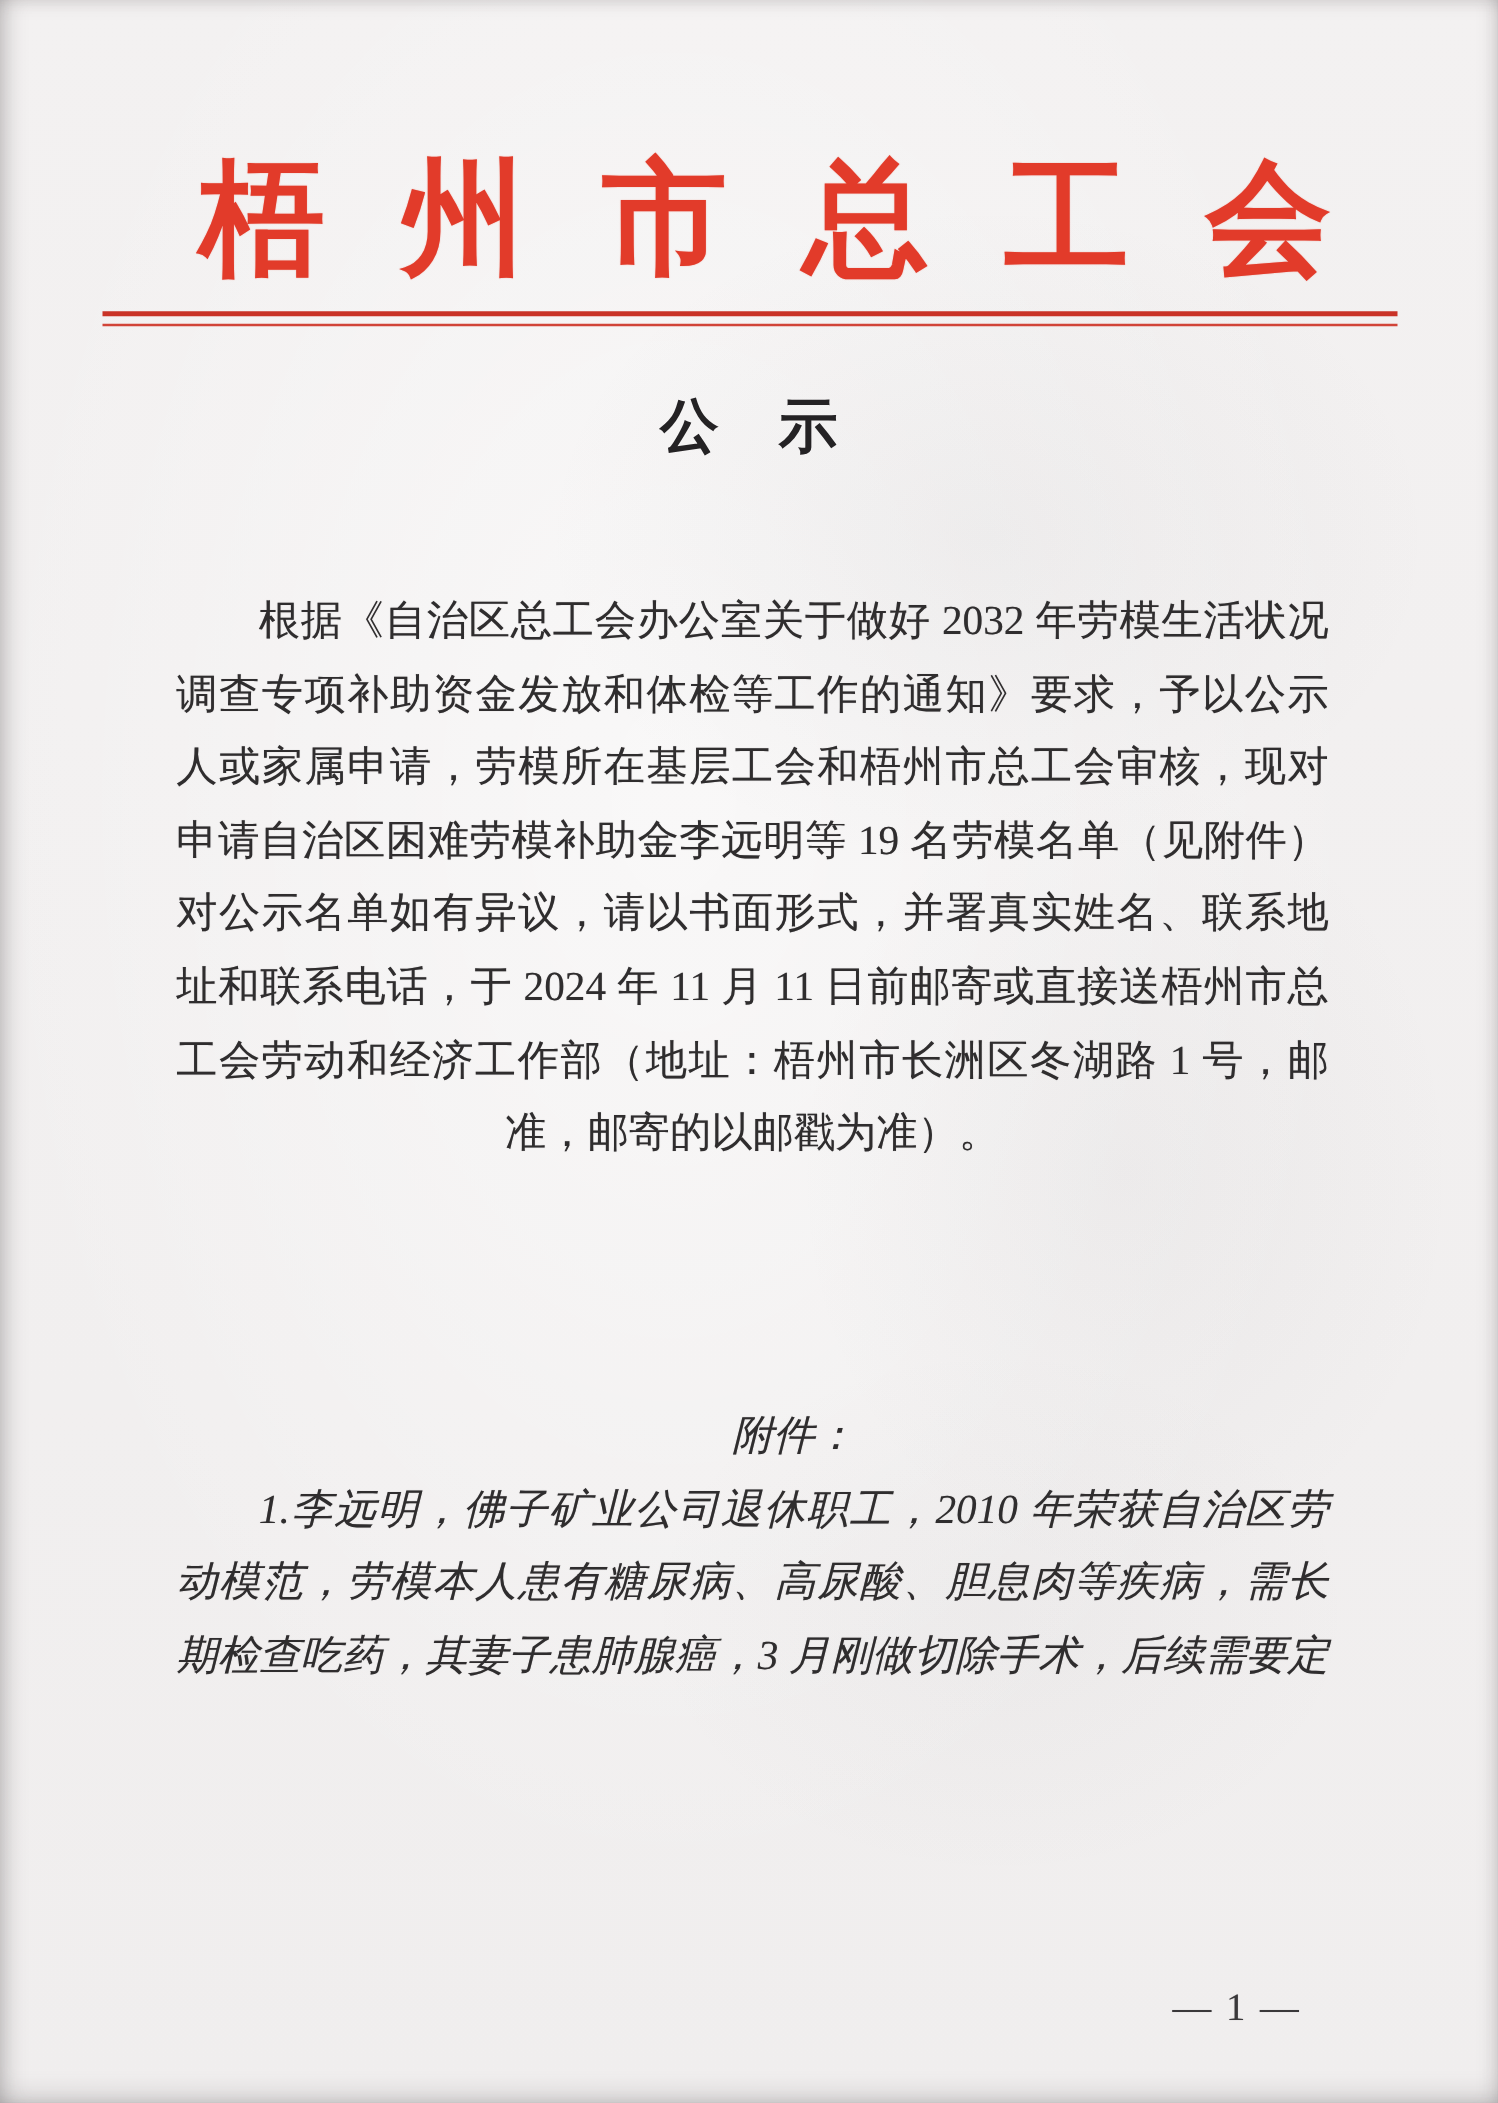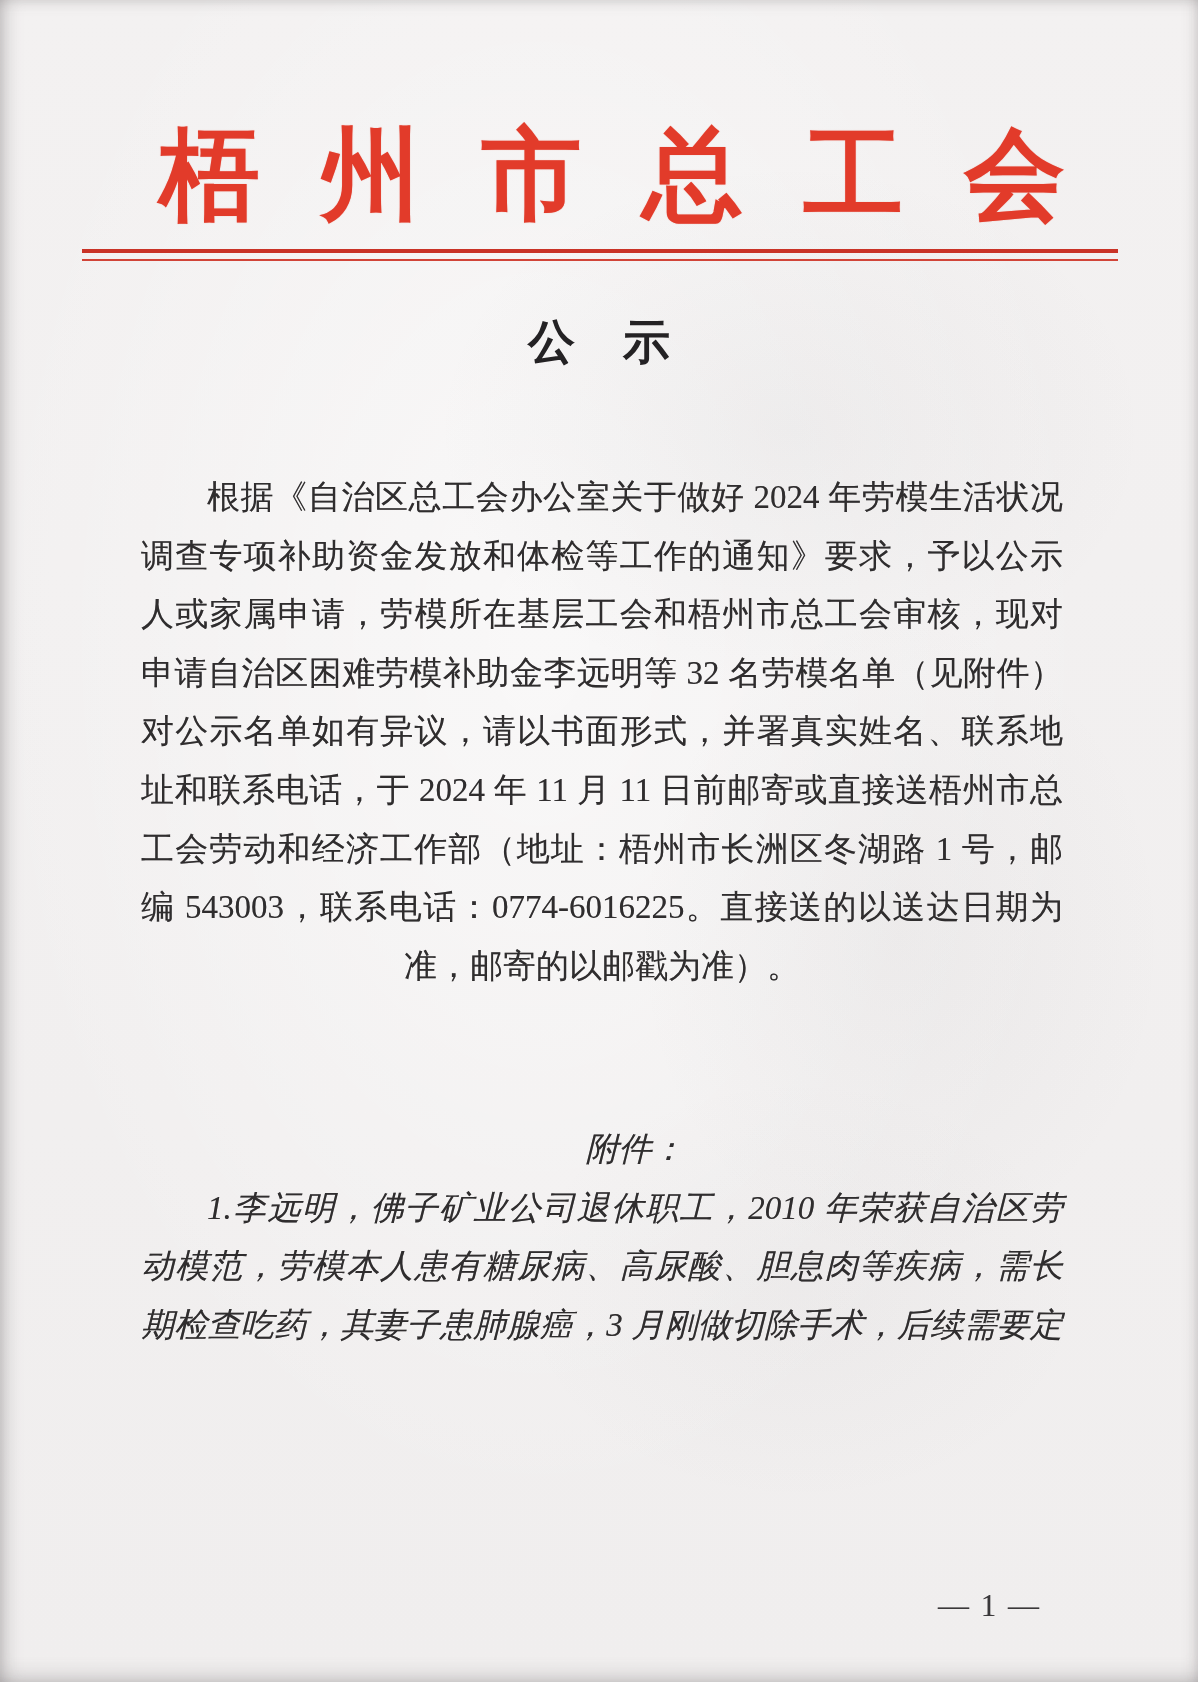--- a/index.html
+++ b/index.html
@@ -92,28 +92,27 @@
   </div>
 
   <div class="rule rule-thick"></div>
   <div class="rule rule-thin"></div>
 
   <div class="doc-title-wrap">
     <span class="doc-title">公示</span>
   </div>
 
   <div class="textblock para1">
-    <div class="line j ind">根据《自治区总工会办公室关于做好 2024 年劳模生活状况</div>
+    <div class="line j ind">根据《自治区总工会办公室关于做好 2032 年劳模生活状况</div>
     <div class="line j">调查专项补助资金发放和体检等工作的通知》要求，予以公示</div>
     <div class="line j">人或家属申请，劳模所在基层工会和梧州市总工会审核，现对</div>
-    <div class="line j">申请自治区困难劳模补助金李远明等 32 名劳模名单（见附件）</div>
+    <div class="line j">申请自治区困难劳模补助金李远明等 19 名劳模名单（见附件）</div>
     <div class="line j">对公示名单如有异议，请以书面形式，并署真实姓名、联系地</div>
     <div class="line j">址和联系电话，于 2024 年 11 月 11 日前邮寄或直接送梧州市总</div>
     <div class="line j">工会劳动和经济工作部（地址：梧州市长洲区冬湖路 1 号，邮</div>
-    <div class="line j">编 543003，联系电话：0774-6016225。直接送的以送达日期为</div>
     <div class="line l">准，邮寄的以邮戳为准）。</div>
   </div>
 
   <div class="textblock attachment">
     <div class="line l ind">附件：</div>
     <div class="line j ind">1.李远明，佛子矿业公司退休职工，2010 年荣获自治区劳</div>
     <div class="line j">动模范，劳模本人患有糖尿病、高尿酸、胆息肉等疾病，需长</div>
     <div class="line j">期检查吃药，其妻子患肺腺癌，3 月刚做切除手术，后续需要定</div>
   </div>
 

